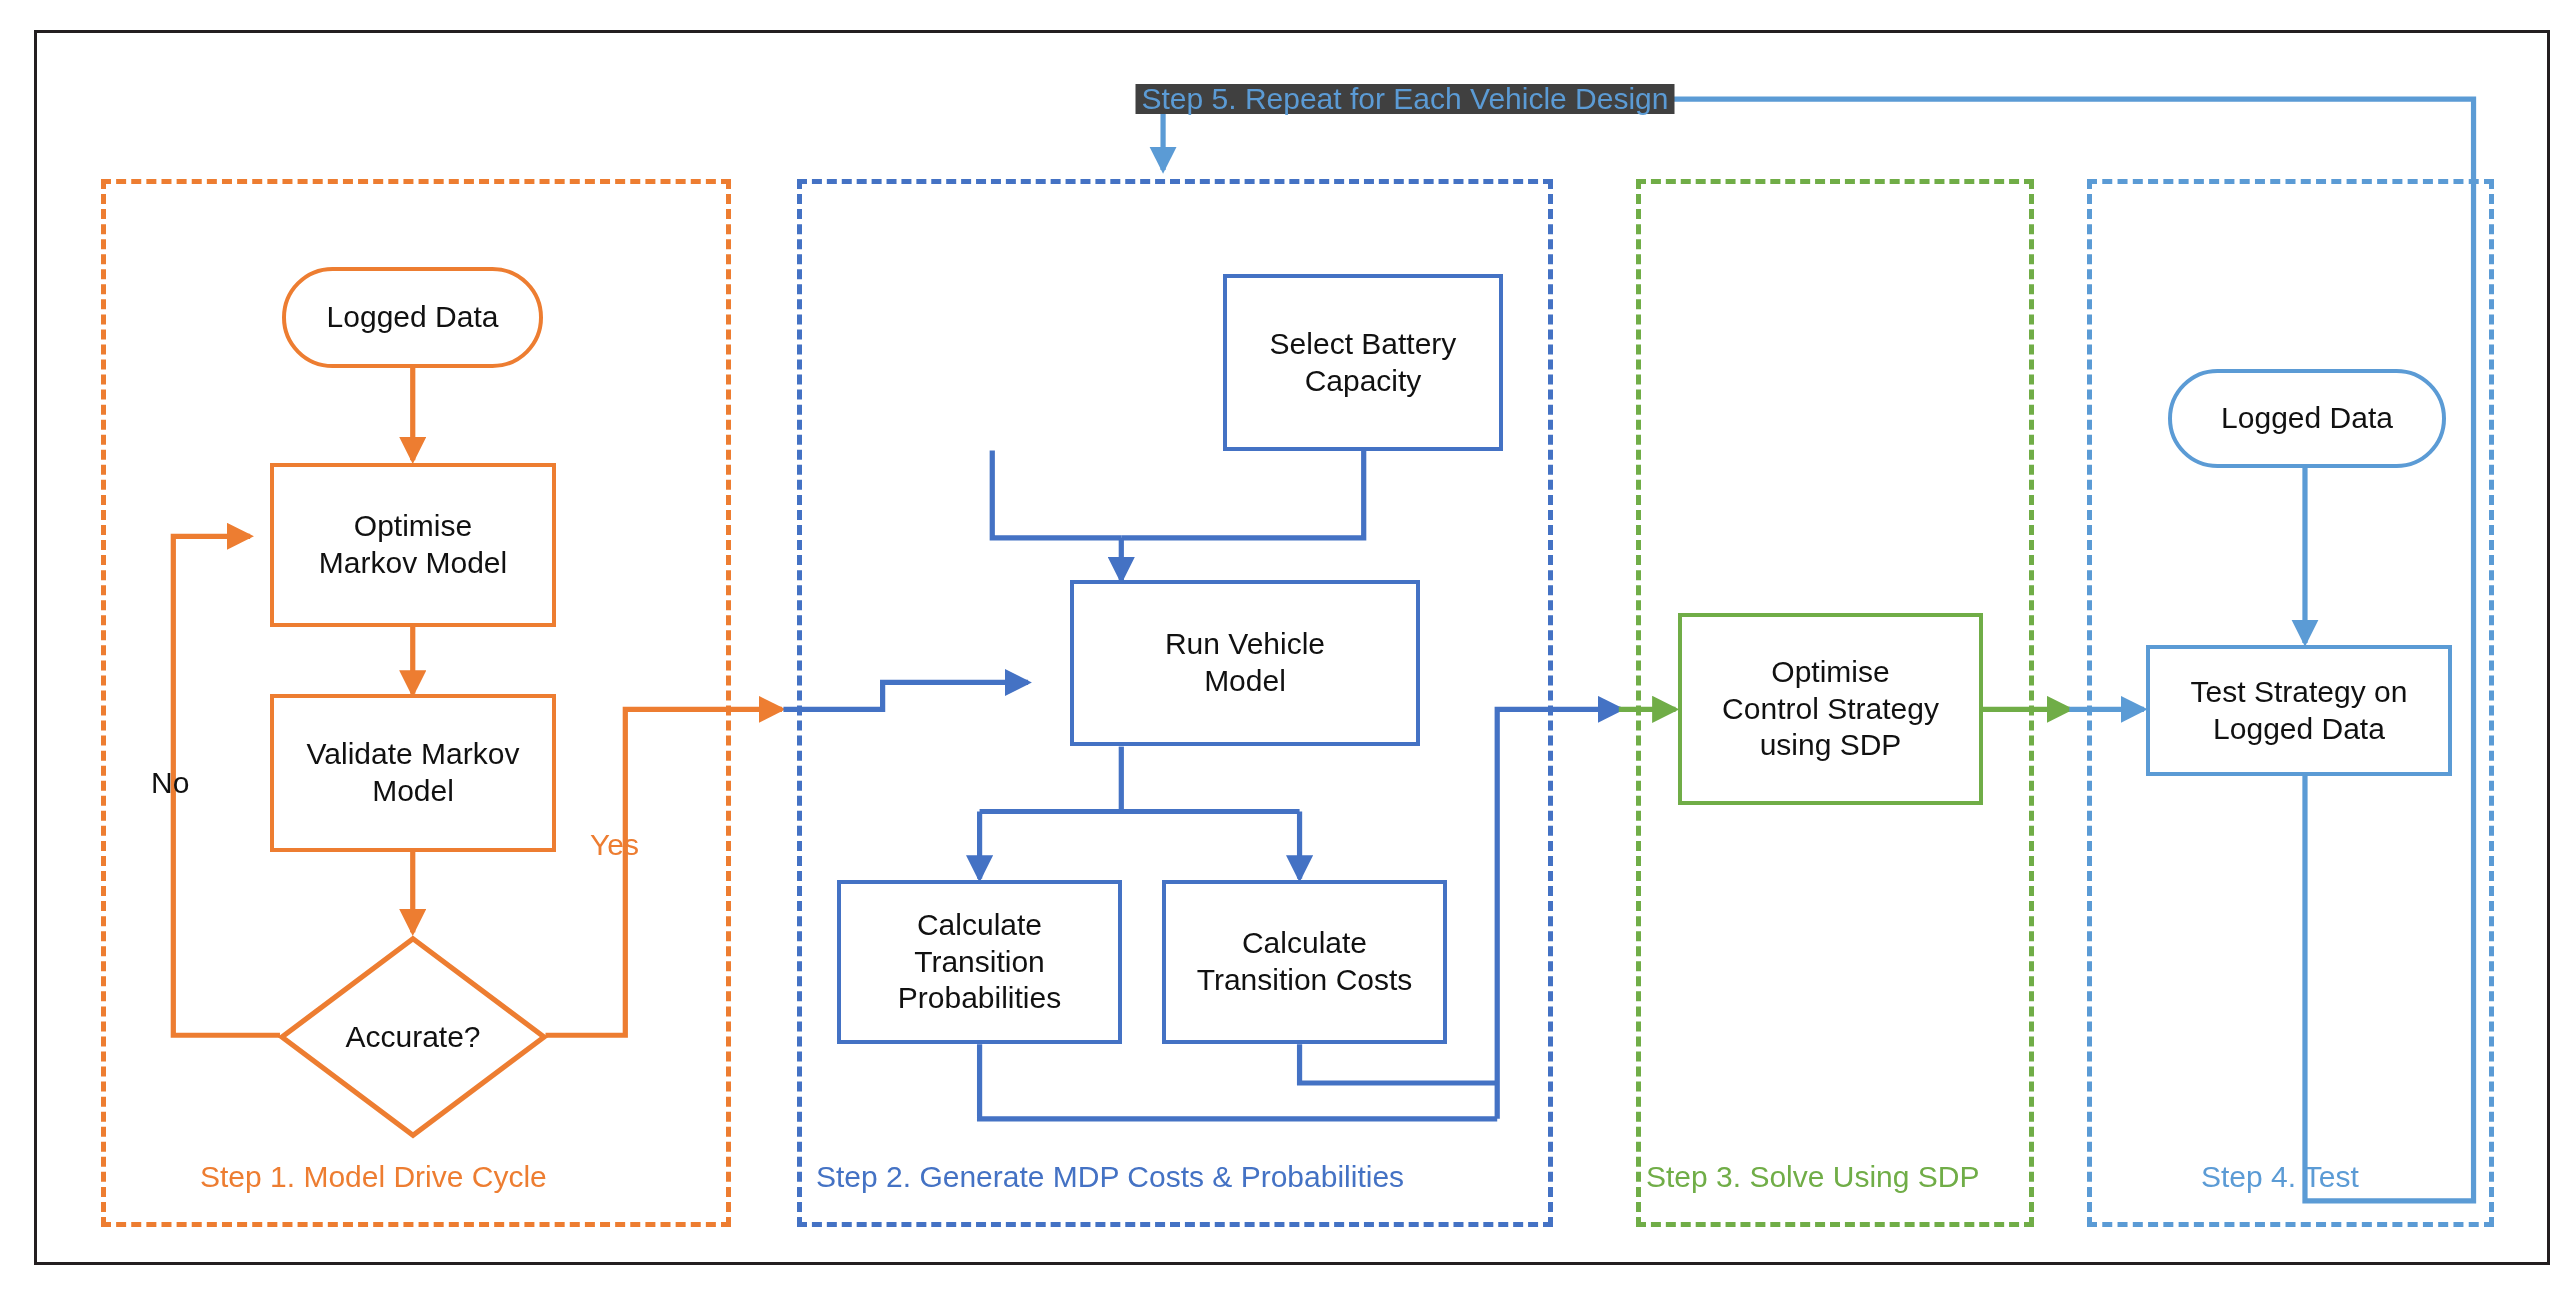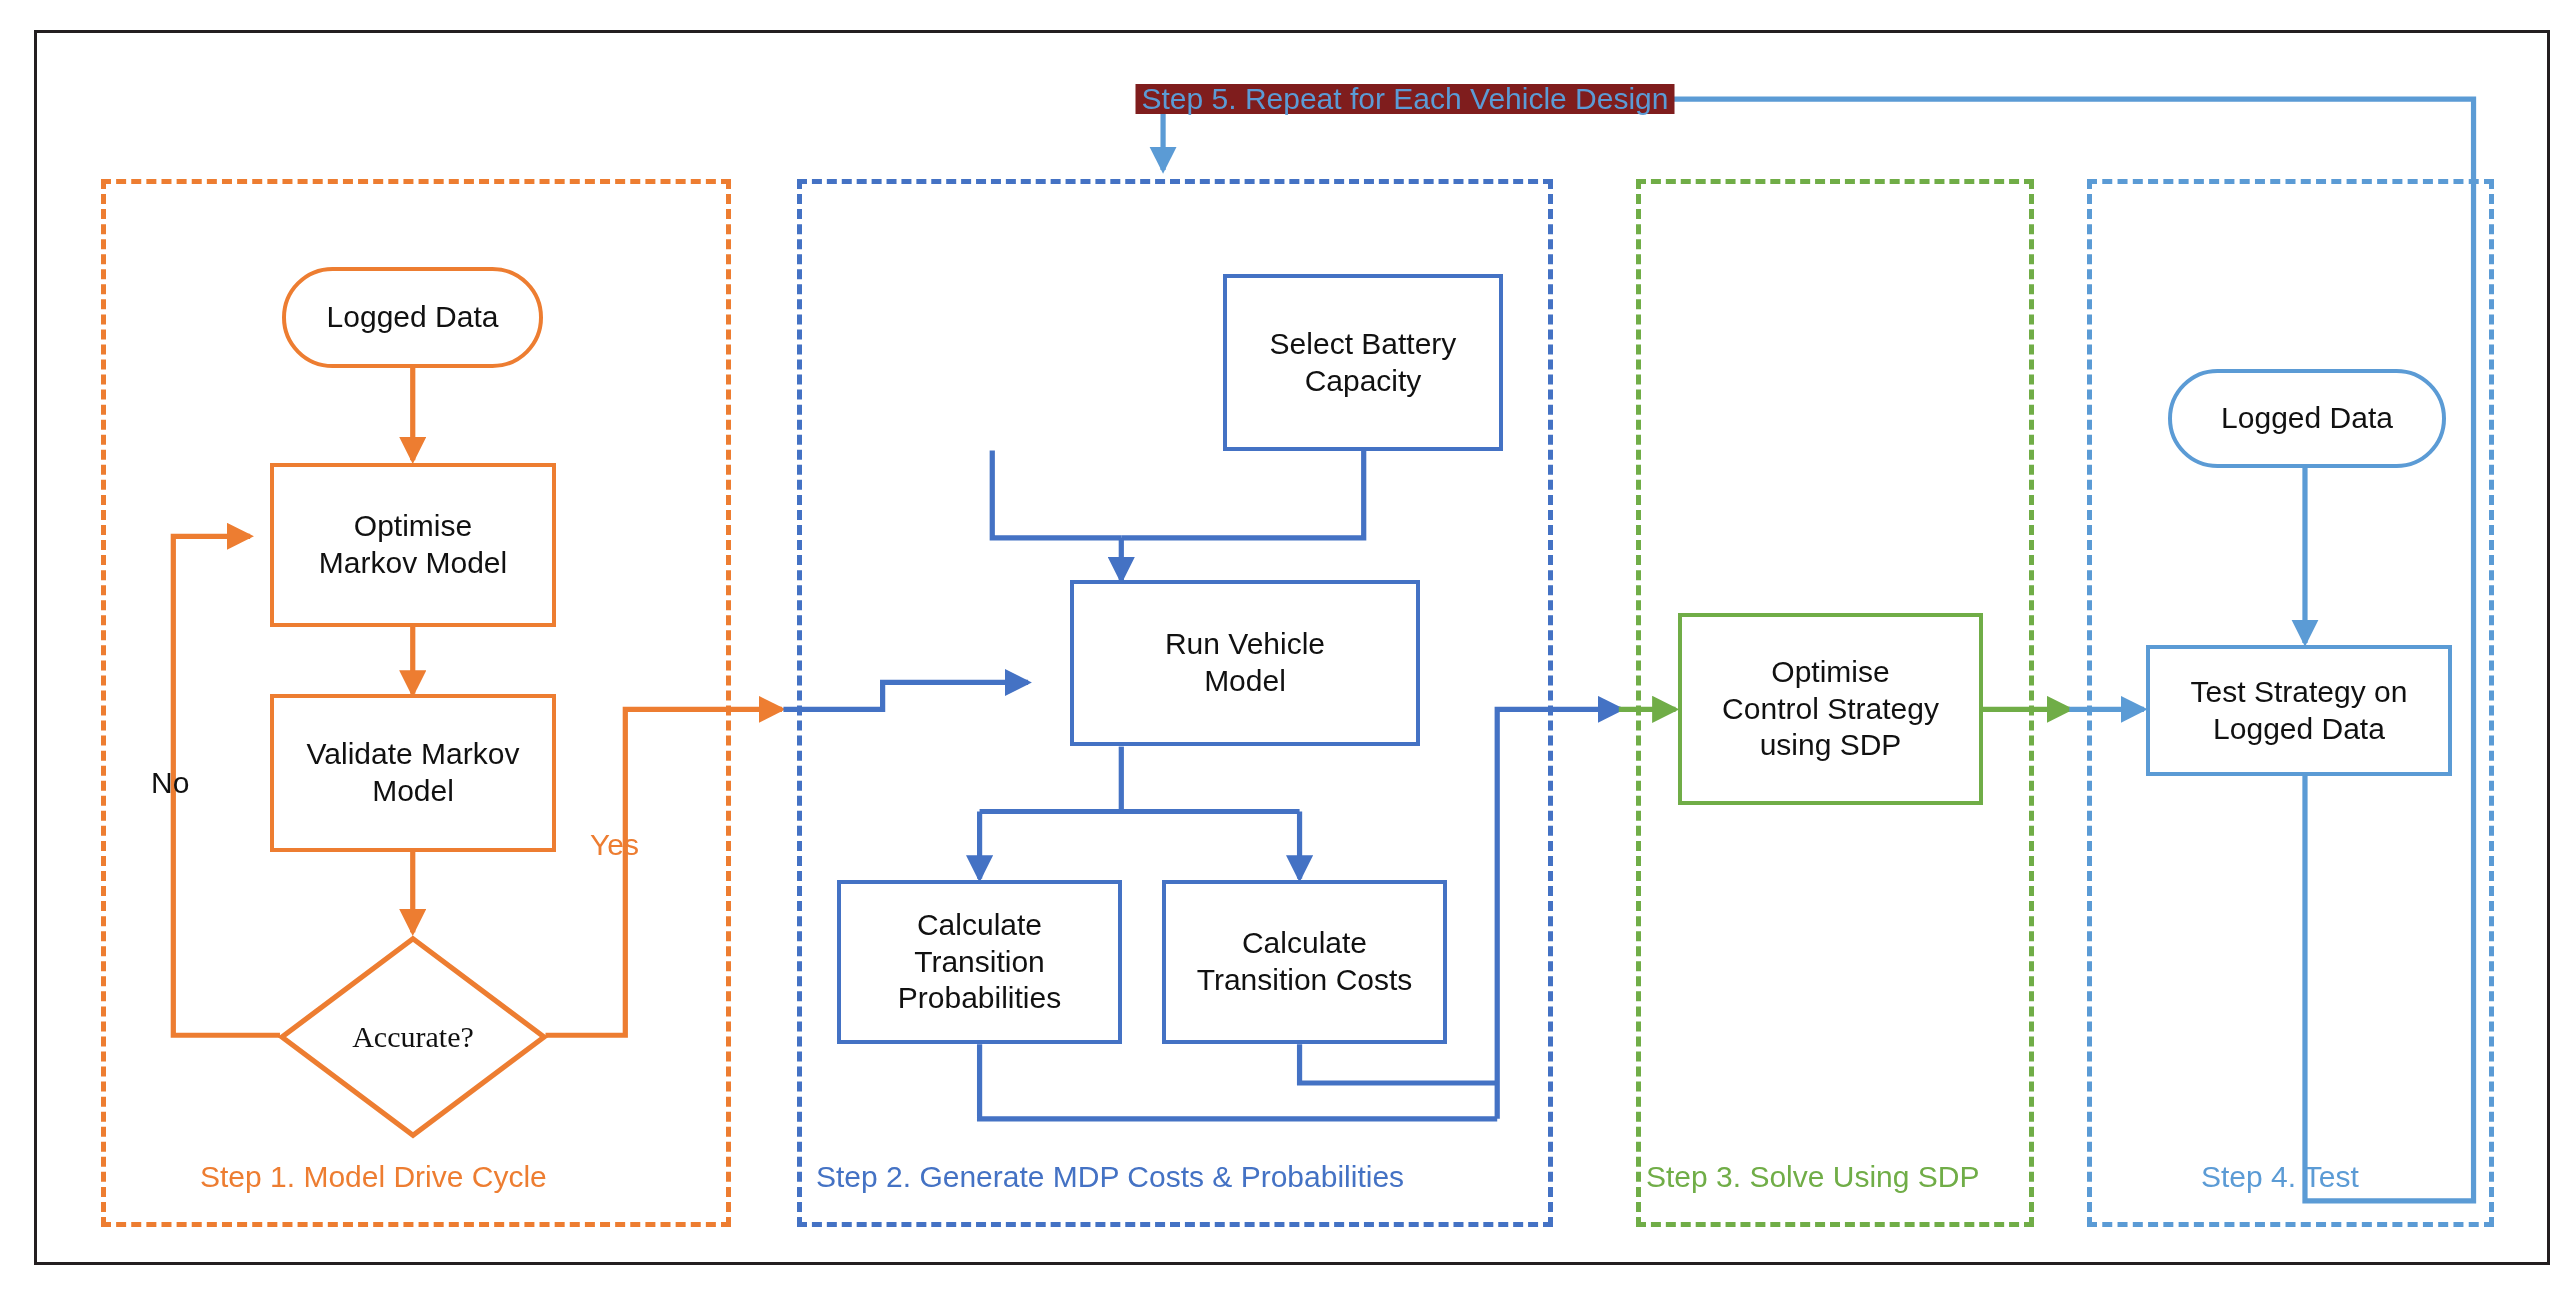--- a/index.html
+++ b/index.html
@@ -53,40 +53,40 @@
   .node.rect { border-width: 4.5px; border-style: solid; }
   .node.pill { border-width: 4.5px; border-style: solid; border-radius: 745px; }
   .diamond-wrap {
     position: absolute;
   }
   .diamond-wrap svg { display:block; }
   .diamond-label {
     position: absolute;
     left: 0; top: 0; right: 0; bottom: 0;
     display: flex; align-items: center; justify-content: center;
-    font-size: 30px; color: #111111; text-align:center;font-family:Liberation Serif, serif;
+    font-size: 30px; color: #111111; text-align:center;
   }
   .edge-layer {
     position: absolute;
     left: 0; top: 0;
     width: 2576px; height: 1306px;
     pointer-events: none;
   }
   .edge-label {
     position: absolute;
     font-size: 30px;
     white-space: nowrap;
     line-height: 1;
   }
   .step5-label {
     position: absolute;
     font-size: 30px;
     white-space: nowrap;
     line-height: 1;
-    background: #7f1d1d;
+    background: #404040;
     padding: 0 6px;
   }
 </style>
 </head>
 <body>
 
 <div id="canvas">
 
   <div id="outer-frame"></div>
 

